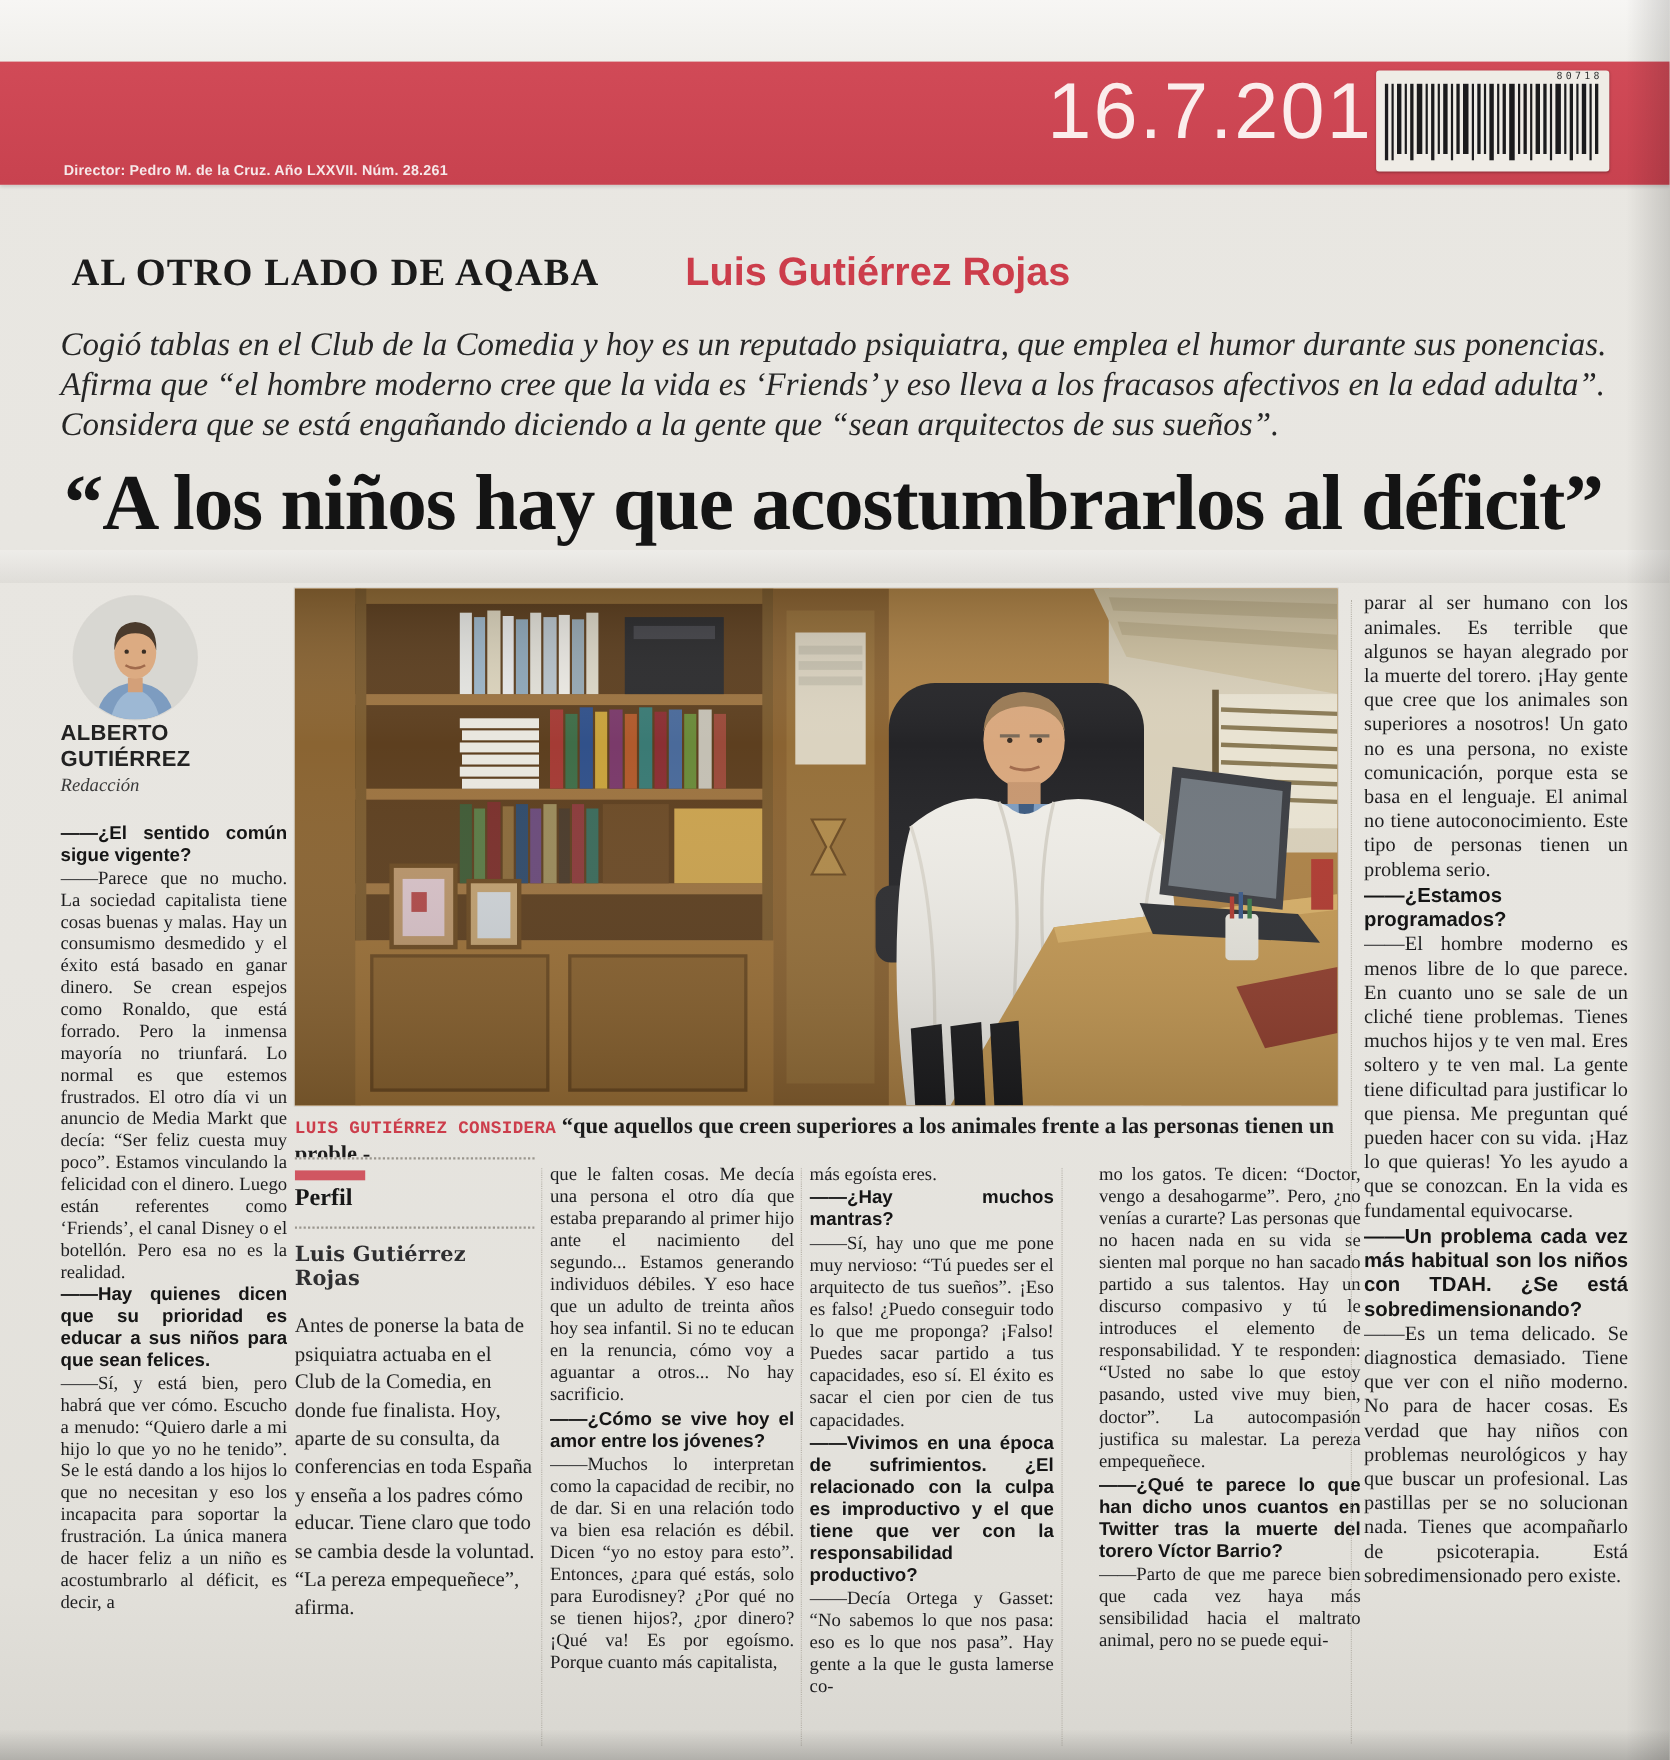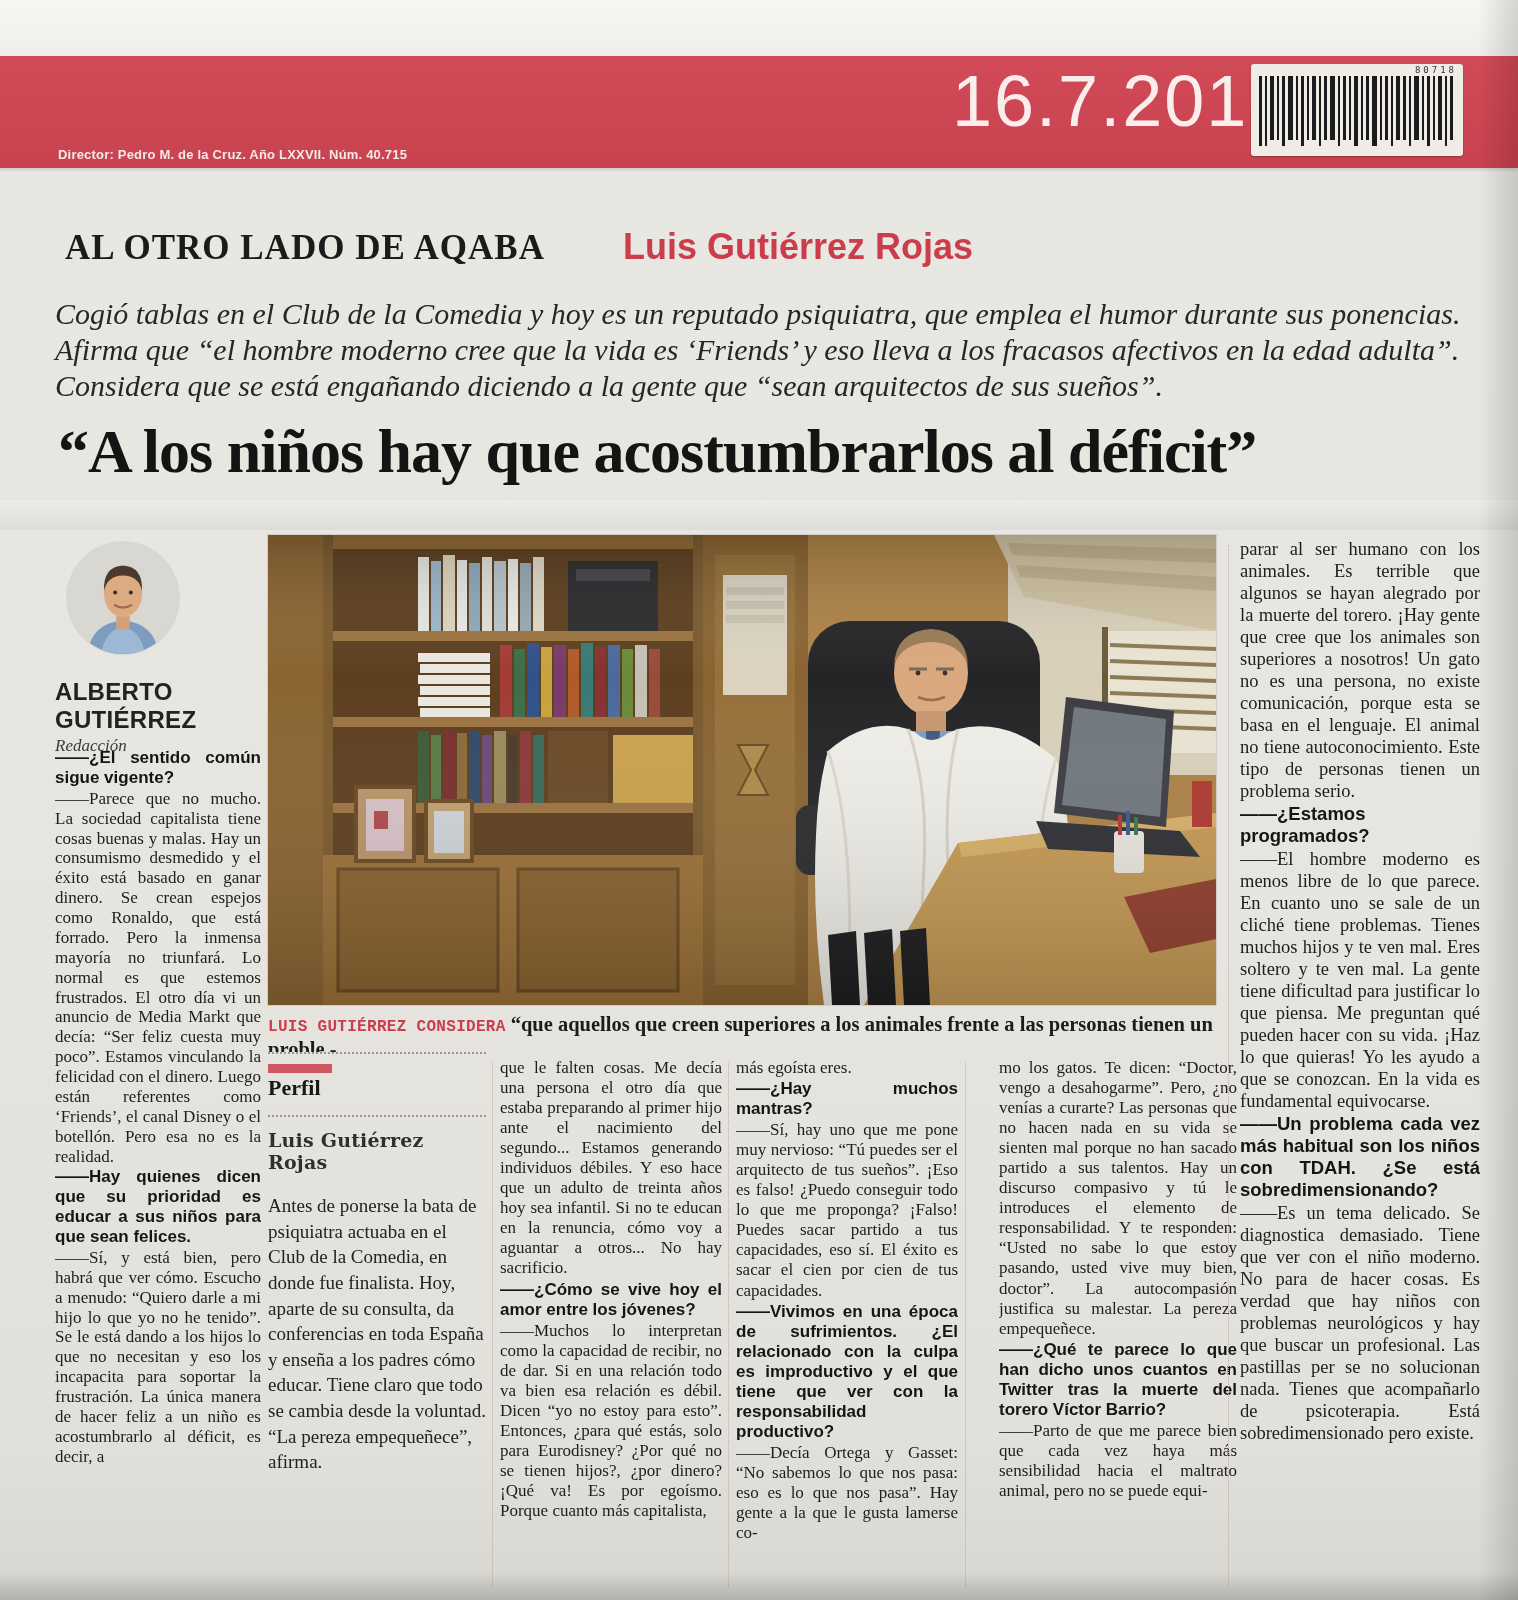--- a/index.html
+++ b/index.html
@@ -74,31 +74,31 @@
   
   .lede{
     position:absolute;left:55px;top:296px;width:1424px;
     font-family:"Liberation Serif",serif;font-style:italic;font-size:30px;
     line-height:1.2;color:#262626;text-align:left;
   }
 
   
   .headline{
     position:absolute;left:58px;top:416px;width:1410px;
-    font-family:"Liberation Serif",serif;font-weight:bold;font-size:62px;
+    font-family:"Liberation Serif",serif;font-weight:bold;font-size:72px;
     letter-spacing:-1px;color:#141414;white-space:nowrap;
   }
 
   
   .byline{position:absolute;left:55px;top:542px;width:210px;}
   .avatar{width:112px;height:112px;border-radius:50%;overflow:hidden;
     background:#d6d5d0;margin-left:12px;box-shadow:0 0 0 1px rgba(0,0,0,0.06);}
   .byline-name{
-    margin-top:24px;font-family:"Liberation Sans",sans-serif;font-weight:bold;
-    font-size:24px;color:#222;letter-spacing:0.3px;
+    margin-top:2px;font-family:"Liberation Sans",sans-serif;font-weight:bold;
+    font-size:20px;color:#222;letter-spacing:0.3px;
   }
   .byline-role{
     margin-top:2px;font-family:"Liberation Serif",serif;font-style:italic;
     font-size:17px;color:#3a3a3a;
   }
 
   
   .txtcol{position:absolute;overflow:hidden;}
   .txtcol p{margin:0 0 1px 0;}
   .txtcol .a{
@@ -162,21 +162,21 @@
   }
 </style>
 </head>
 <body>
 
 <div id="page">
 
   <div class="topstrip"></div>
 
   <div class="masthead">
-    <div class="mast-director">Director: Pedro M. de la Cruz. Año LXXVII. Núm. 40.715</div>
+    <div class="mast-director">Director: Pedro M. de la Cruz. Año LXXVII. Núm. 28.261</div>
     <div class="mast-date">16.7.2016</div>
     <div class="barcode-box">
       <div class="barcode-num">80718</div>
       <svg width="200" height="70" viewBox="0 0 200 70">
         <g fill="#1b1b1d">
           <rect x="2" y="0" width="3" height="70"></rect>
             <rect x="8" y="0" width="2" height="70"></rect>
           <rect x="13" y="0" width="4" height="64"></rect>
             <rect x="20" y="0" width="2" height="64"></rect>
           <rect x="25" y="0" width="3" height="70"></rect>

